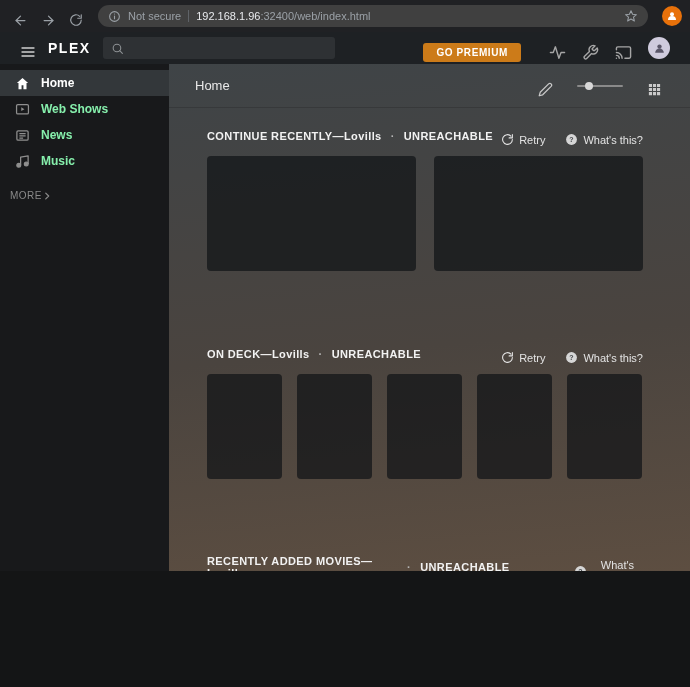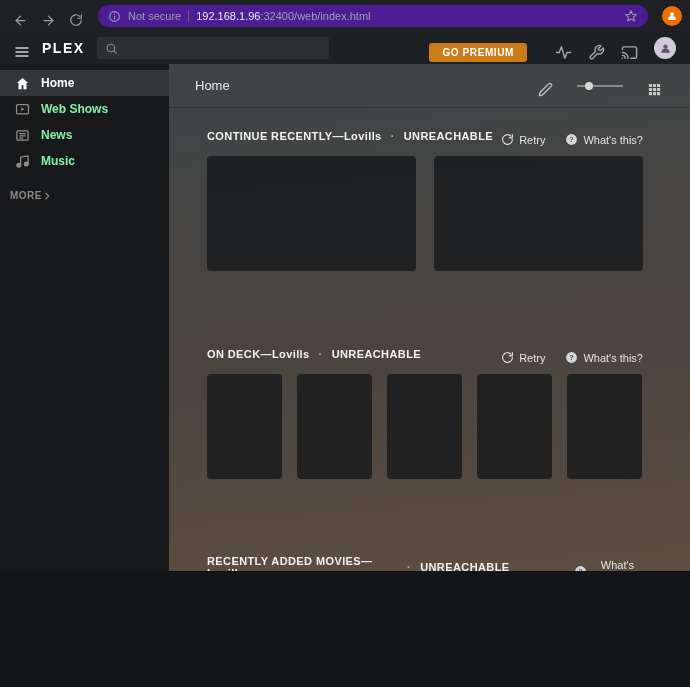--- a/index.html
+++ b/index.html
@@ -4,49 +4,49 @@
 <style>
   * { margin:0; padding:0; box-sizing:border-box; }
   html,body { width:690px; height:687px; overflow:hidden; }
   body { font-family:"Liberation Sans", sans-serif; background:#141516; color:#ddd; }
   button { background:none; border:none; color:inherit; font:inherit; padding:0; cursor:pointer; display:inline-flex; align-items:center; gap:5px;margin-top:8px; }
   svg { display:block; }
 
   
   .browser-bar { height:32px; background:#202124; display:flex; align-items:center; padding:0 8px; gap:4px; }
   .nav-btn { width:24px; height:24px; border-radius:50%; color:#9aa0a6; display:flex; align-items:center; justify-content:center; flex:0 0 auto; }
-  .omnibox { flex:1; height:22px; background:#4c1d95; border-radius:11px; display:flex; align-items:center; padding:0 10px; gap:7px; font-size:11px; color:#9aa0a6; margin:0 6px; min-width:0; }
+  .omnibox { flex:1; height:22px; background:#404040; border-radius:11px; display:flex; align-items:center; padding:0 10px; gap:7px; font-size:11px; color:#9aa0a6; margin:0 6px; min-width:0; }
   .omnibox .divider { width:1px; height:12px; background:#5f6368; flex:0 0 auto; }
   .url { white-space:nowrap; overflow:hidden; }
   .url-host { color:#e8eaed; }
   .url-path { color:#9aa0a6; }
   .omni-star { margin-left:auto; color:#9aa0a6; }
   .browser-avatar { width:20px; height:20px; border-radius:50%; background:#e8710a; display:flex; align-items:center; justify-content:center; color:#fff; flex:0 0 auto; margin-left:4px; }
 
   
-  .plex-nav { height:32px; background:#1e2124; display:flex; align-items:center; padding:0 14px; gap:12px; }
+  .plex-nav { height:32px; background:#1e2124; display:flex; align-items:center; padding:0 20px; gap:12px; }
   .menu-btn { color:#cfcfcf; }
   .plex-logo { color:#fff; font-size:14px; font-weight:800; letter-spacing:1.5px; }
   .search-box { width:232px; height:22px; background:#2e3134; border-radius:3px; display:flex; align-items:center; padding:0 8px; gap:6px; color:#8d9194; }
   .search-box input { flex:1; background:transparent; border:none; outline:none; color:#ddd; font-size:12px; min-width:0; }
   .nav-right { margin-left:auto; display:flex; align-items:center; gap:16px; }
   .premium-btn { background:#cc7b19; color:#fff; font-size:10px; font-weight:bold; letter-spacing:.6px; border-radius:3px; padding:4px 13px; margin-right:12px; }
   .nav-icon { color:#a6a6a6; }
   .user-avatar { width:22px; height:22px; border-radius:50%; background:#cfcbdd; color:#5a5668; display:flex; align-items:center; justify-content:center; }
 
   
   .app-body { display:flex; height:507px; }
 
   
   .sidebar { width:169px; background:#18191b; flex:0 0 auto; padding-top:6px; display:flex; flex-direction:column; }
   .side-item { height:26px; display:flex; align-items:center; gap:11px; padding:0 15px; color:#86efac; font-size:12px; font-weight:bold; cursor:pointer; }
   .side-item .s-icon { color:#8f8f8f; flex:0 0 auto; }
   .side-item.active { background:#33373a; color:#fff; }
   .side-item.active .s-icon { color:#fff; }
-  .more-row { margin-top:16px; padding:0 10px; display:flex; align-items:center; gap:0; color:#8a8a8a; font-size:10px; font-weight:bold; letter-spacing:.5px; cursor:pointer; }
+  .more-row { margin-top:16px; padding:0 10px; display:flex; align-items:center; gap:0; color:#8a8a8a; font-size:10px; font-weight:normal; letter-spacing:.5px; cursor:pointer; }
 
   
   .main { flex:1; background:linear-gradient(175deg, #3f4447 0%, #4a443f 55%, #5d4e41 100%); overflow:hidden; }
   .content-header { height:44px; display:flex; align-items:center; padding:0 28px 0 26px; border-bottom:1px solid rgba(0,0,0,0.15); }
   .content-title { font-size:13px; color:#e8e8e8; }
   .header-tools { margin-left:auto; display:flex; align-items:center; gap:24px; color:#c9c9c9; }
   .size-slider { width:46px; height:14px; position:relative; cursor:pointer; }
   .size-slider .track { position:absolute; left:0; right:0; top:6px; height:2px; background:#8a8a8a; border-radius:1px; }
   .size-slider .knob { position:absolute; left:8px; top:3px; width:8px; height:8px; border-radius:50%; background:#d8d8d8; }
 

